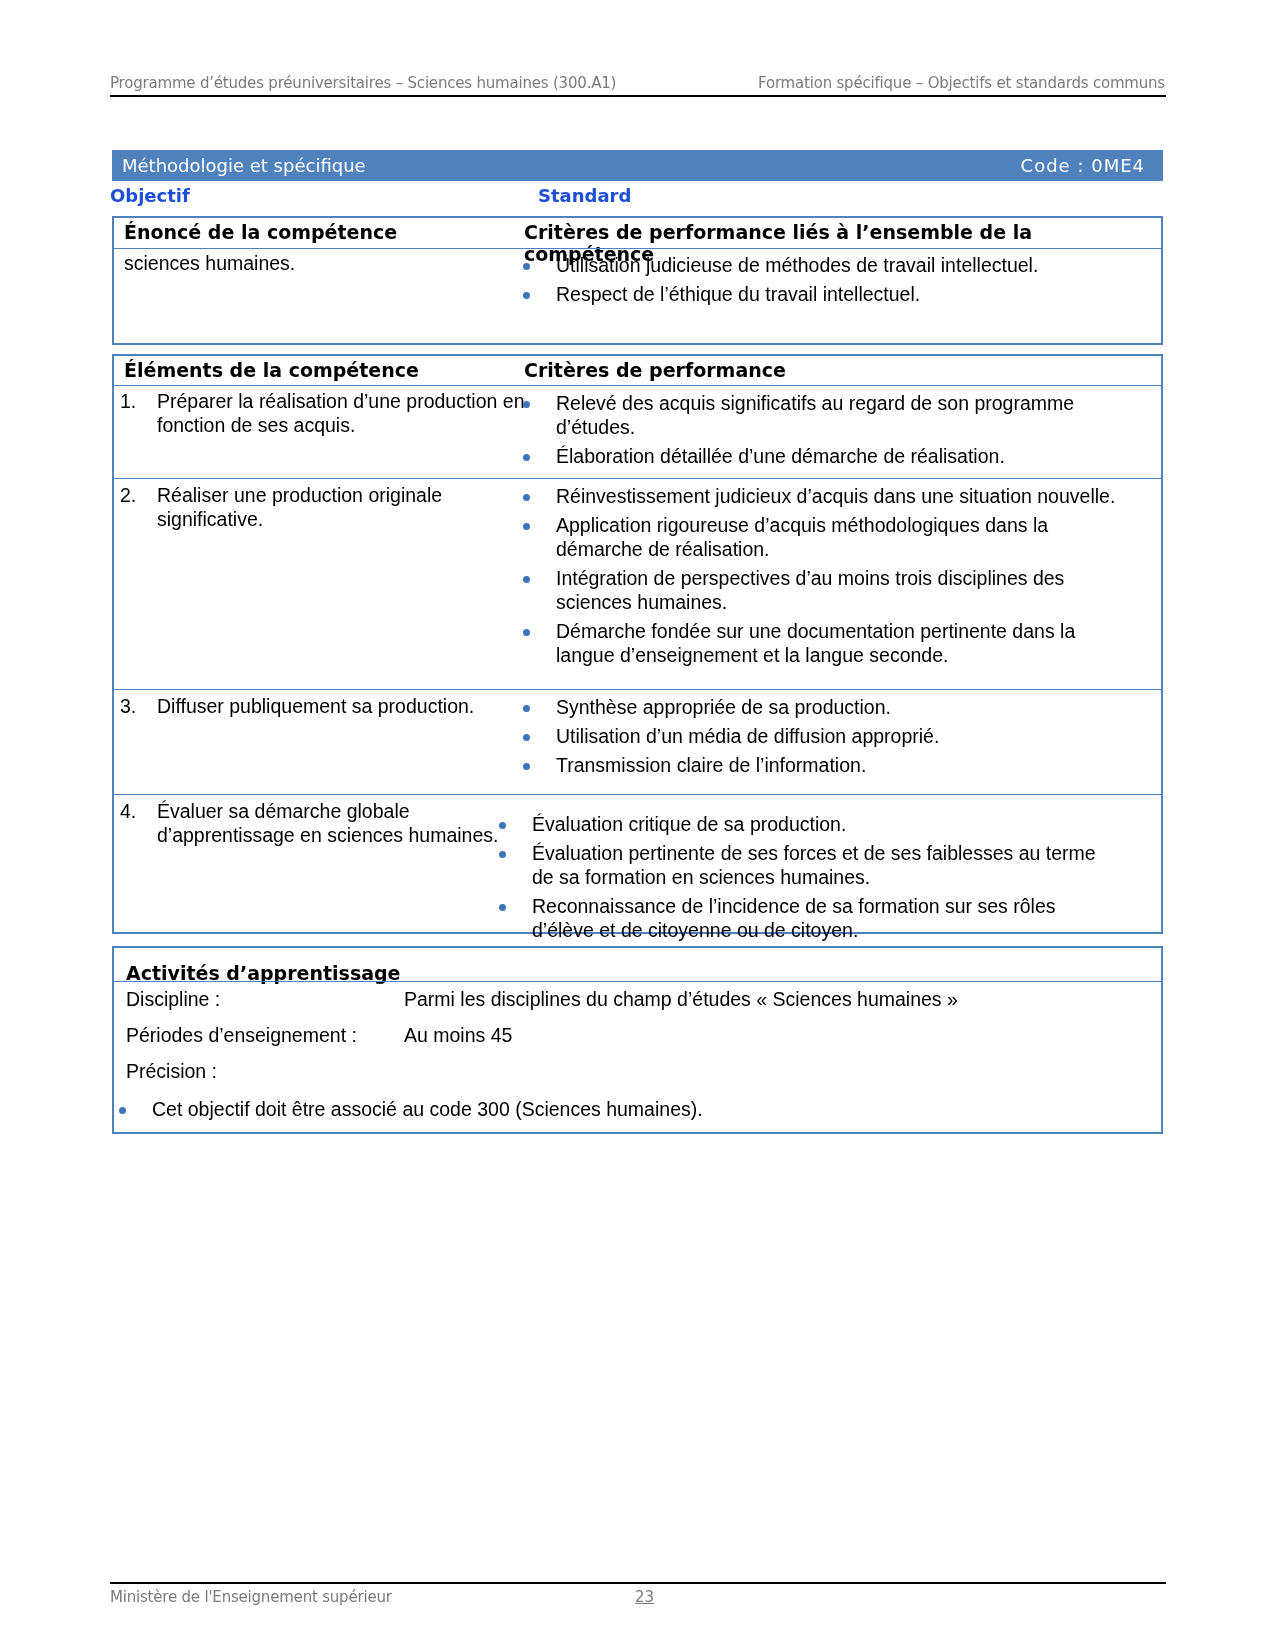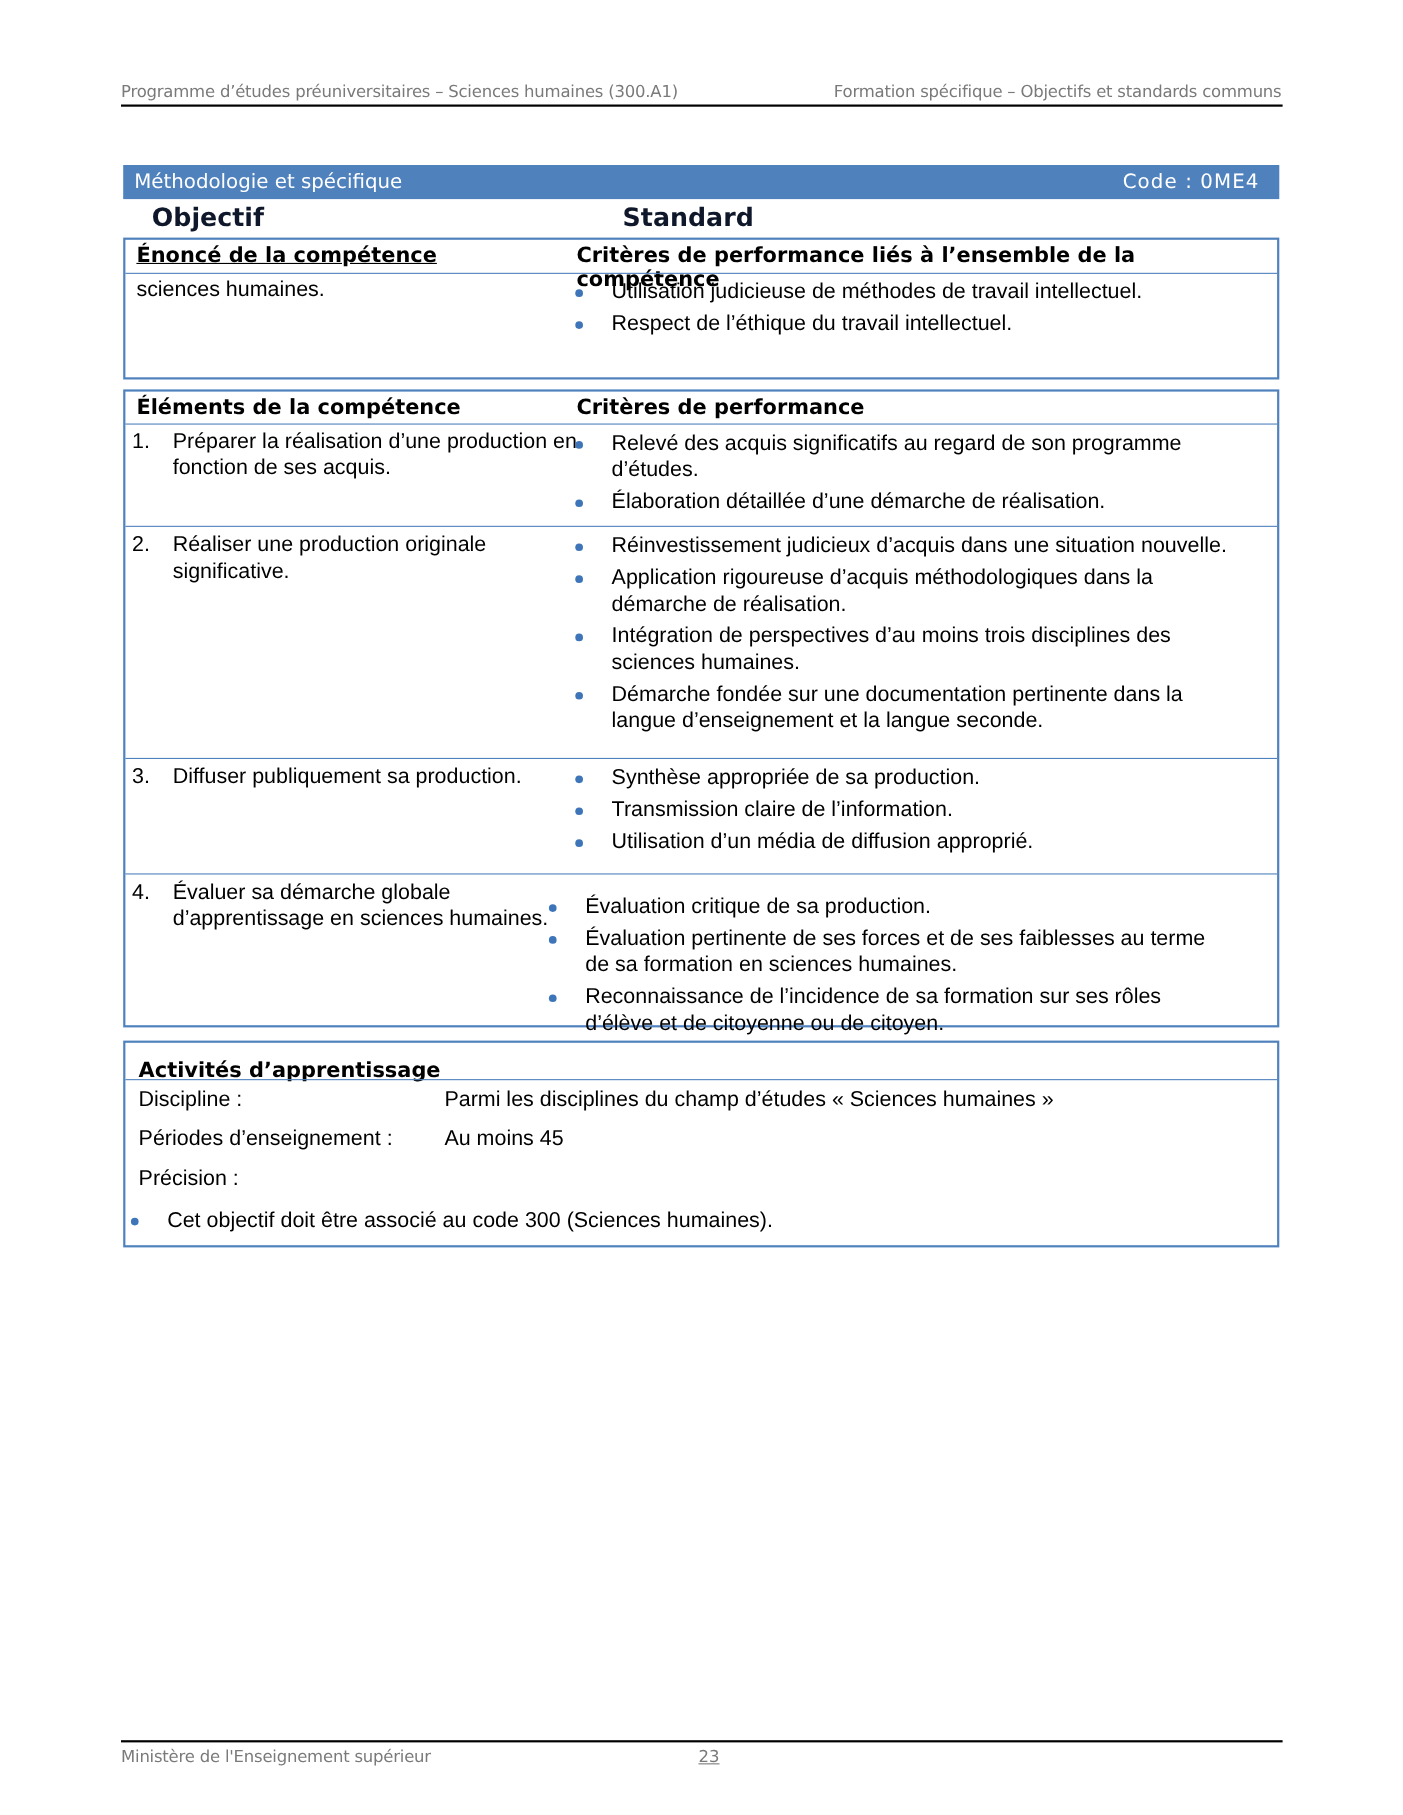--- a/index.html
+++ b/index.html
@@ -9,22 +9,22 @@
                     font-family: "DejaVu Sans", sans-serif; font-size: 15px; color: #7a7a7a; letter-spacing: -0.2px; }
   .running-header .left { position: absolute; left: 0; top: 2px; }
   .running-header .right { position: absolute; right: 0; top: 2px; }
   .header-rule { position: absolute; left: 110px; top: 95px; width: 1056px; height: 2px; background: #000; }
 
   .title-bar { position: absolute; left: 112px; top: 150px; width: 1051px; height: 31px; background: #4f81bd;
                color: #fff; font-family: "DejaVu Sans", sans-serif; font-size: 18px; }
   .title-bar .left { position: absolute; left: 10px; top: 5px; }
   .title-bar .right { position: absolute; right: 18px; top: 5px; letter-spacing: 1px; }
 
-  .col-heads { position: absolute; left: 128px; top: 182px; width: 1051px; height: 34px;
-               font-family: "DejaVu Sans", sans-serif; font-weight: bold; font-size: 23px; color: #0f172a; }
+  .col-heads { position: absolute; left: 100px; top: 182px; width: 1051px; height: 34px;
+               font-family: "DejaVu Sans", sans-serif; font-weight: bold; font-size: 18px; color: #1d4ed8; }
   .col-heads .left { position: absolute; left: 10px; top: 3px; }
   .col-heads .right { position: absolute; left: 438px; top: 3px; }
 
   .box { position: absolute; left: 112px; width: 1047px; border: 2px solid #4f81bd; }
   .box1 { top: 216px; height: 125px; }
   .box2 { top: 354px; height: 576px; }
   .box3 { top: 946px; height: 184px; }
 
   .row { position: absolute; left: 0; width: 1047px; }
   .row.divided { border-top: 1px solid #4f81bd; }
@@ -62,21 +62,21 @@
   <span class="right">Code : 0ME4</span>
 </div>
 
 <div class="col-heads">
   <span class="left">Objectif</span>
   <span class="right">Standard</span>
 </div>
 
 <div class="box box1">
   <div class="row" style="top:0;height:30px;">
-    <div class="cell-left hdr" style="top:3px;text-decoration:underline;">Énoncé de la compétence</div>
+    <div class="cell-left hdr" style="top:3px;">Énoncé de la compétence</div>
     <div class="cell-right hdr" style="top:3px;left:410px;width:640px;">Critères de performance liés à l’ensemble de la compétence</div>
   </div>
   <div class="row divided" style="top:30px;height:95px;">
     <div class="cell-left txt" style="top:2px;">
       <div>sciences humaines.</div>
     </div>
     <div class="cell-right" style="top:4px;left:406px;">
       <ul class="crit">
         <li><span class="bullet"></span><span>Utilisation judicieuse de méthodes de travail intellectuel.</span></li>
         <li><span class="bullet"></span><span>Respect de l’éthique du travail intellectuel.</span></li>
@@ -120,22 +120,22 @@
   </div>
 
   <div class="row divided" style="top:333px;height:105px;">
     <div class="numbered txt" style="top:4px;">
       <span class="num">3.</span>
       <span class="body">Diffuser publiquement sa production.</span>
     </div>
     <div class="cell-right" style="top:5px;left:406px;">
       <ul class="crit">
         <li><span class="bullet"></span><span>Synthèse appropriée de sa production.</span></li>
+        <li><span class="bullet"></span><span>Utilisation d’un média de diffusion approprié.</span></li>
         <li><span class="bullet"></span><span>Transmission claire de l’information.</span></li>
-        <li><span class="bullet"></span><span>Utilisation d’un média de diffusion approprié.</span></li>
       </ul>
     </div>
   </div>
 
   <div class="row divided" style="top:438px;height:138px;">
     <div class="numbered txt" style="top:4px;">
       <span class="num">4.</span>
       <span class="body">Évaluer sa démarche globale d’apprentissage en sciences humaines.</span>
     </div>
     <div class="cell-right" style="top:5px;left:382px;margin-top:12px;">

